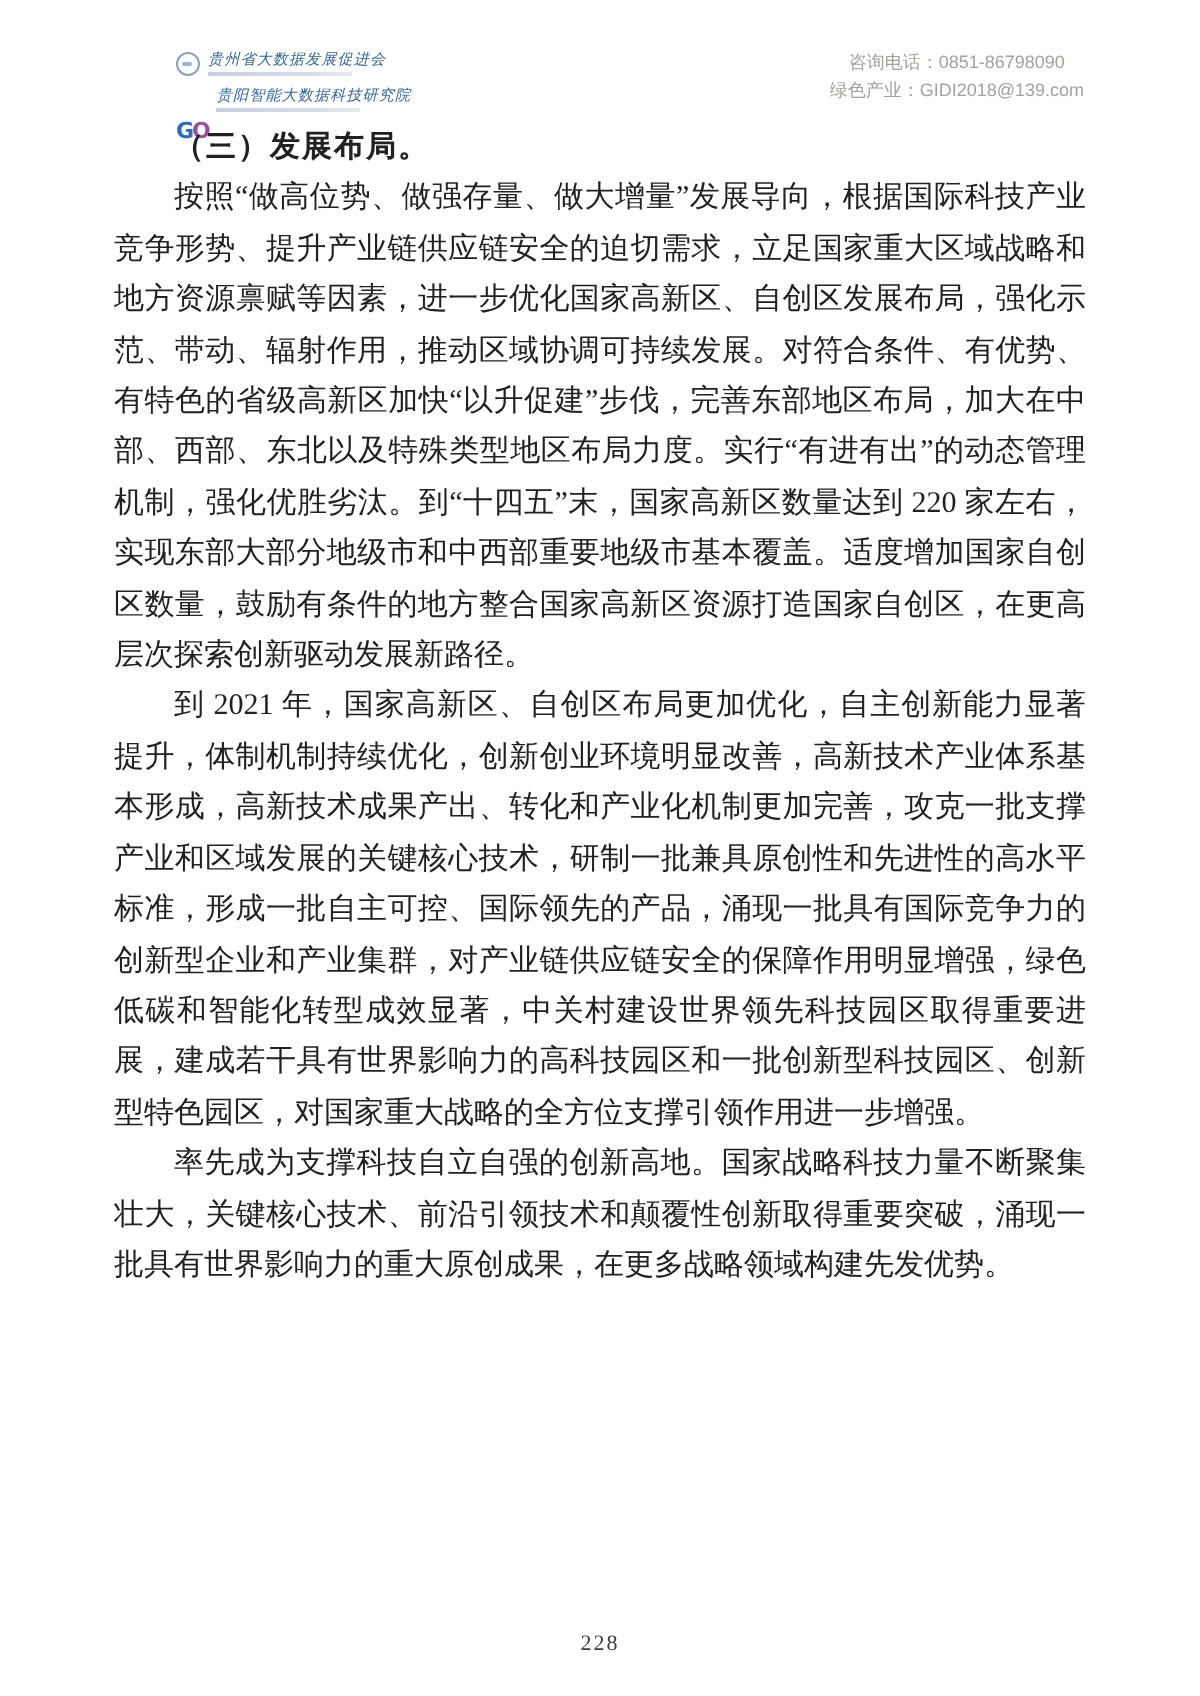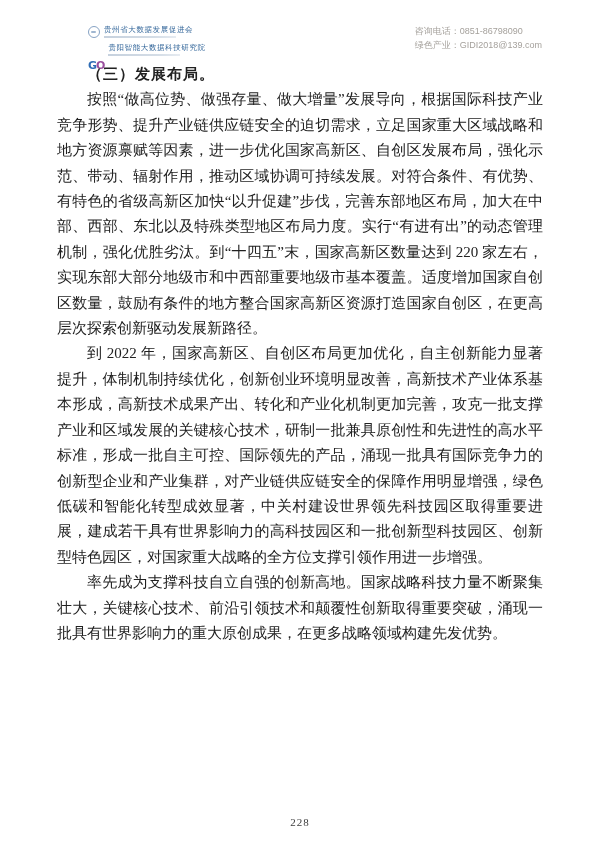--- a/index.html
+++ b/index.html
@@ -31,31 +31,31 @@
   .go-mark {
     font-family: "DejaVu Sans", sans-serif; font-weight: bold;
     font-size: 11px; line-height: 12px; letter-spacing: -1px; flex: 0 0 auto; margin-top: 32px;
   }
   .go-g { color: #2f6db5; }
   .go-o { color: #9a4f9e; }
   .logo-text-col { display: flex; flex-direction: column; }
   .logo-name {
     font-family: "Liberation Sans", sans-serif;
     font-size: 7.5px; line-height: 8px; letter-spacing: 0.6px;
-    color: #33669a; white-space: nowrap;
+    color: #33669a; white-space: nowrap; font-style: italic;
   }
   .micro-line {
     display: block; height: 2px; width: 72px; margin-top: 2px;
     background: linear-gradient(90deg, #bcc9d8 0%, #cdd7e2 70%, #e2e8ef 100%);
     opacity: 0.85;
   }
   .contact {
     font-family: "Liberation Sans", sans-serif;
     font-size: 9px; line-height: 14px; color: #a5a19c;
-    text-align: left;
+    text-align: center;
   }
 
   
   .doc-body {
     position: absolute; top: 62px; left: 57px; width: 486px;
     font-size: 15px; line-height: 25.4px; color: #212121;
     text-align: justify;
   }
   .para { margin: 0; text-indent: 2em; }
   .heading {
@@ -95,21 +95,21 @@
 
     <div class="contact">
       <div class="contact-row"><span>咨询电话：</span><span>0851-86798090</span></div>
       <div class="contact-row"><span>绿色产业：</span><span>GIDI2018@139.com</span></div>
     </div>
   </div>
 
   <div class="doc-body">
     <p class="para heading">（三）发展布局。</p>
     <p class="para">按照“做高位势、做强存量、做大增量”发展导向，根据国际科技产业竞争形势、提升产业链供应链安全的迫切需求，立足国家重大区域战略和地方资源禀赋等因素，进一步优化国家高新区、自创区发展布局，强化示范、带动、辐射作用，推动区域协调可持续发展。对符合条件、有优势、有特色的省级高新区加快“以升促建”步伐，完善东部地区布局，加大在中部、西部、东北以及特殊类型地区布局力度。实行“有进有出”的动态管理机制，强化优胜劣汰。到“十四五”末，国家高新区数量达到 220 家左右，实现东部大部分地级市和中西部重要地级市基本覆盖。适度增加国家自创区数量，鼓励有条件的地方整合国家高新区资源打造国家自创区，在更高层次探索创新驱动发展新路径。</p>
-    <p class="para">到 2022 年，国家高新区、自创区布局更加优化，自主创新能力显著提升，体制机制持续优化，创新创业环境明显改善，高新技术产业体系基本形成，高新技术成果产出、转化和产业化机制更加完善，攻克一批支撑产业和区域发展的关键核心技术，研制一批兼具原创性和先进性的高水平标准，形成一批自主可控、国际领先的产品，涌现一批具有国际竞争力的创新型企业和产业集群，对产业链供应链安全的保障作用明显增强，绿色低碳和智能化转型成效显著，中关村建设世界领先科技园区取得重要进展，建成若干具有世界影响力的高科技园区和一批创新型科技园区、创新型特色园区，对国家重大战略的全方位支撑引领作用进一步增强。</p>
+    <p class="para">到 2021 年，国家高新区、自创区布局更加优化，自主创新能力显著提升，体制机制持续优化，创新创业环境明显改善，高新技术产业体系基本形成，高新技术成果产出、转化和产业化机制更加完善，攻克一批支撑产业和区域发展的关键核心技术，研制一批兼具原创性和先进性的高水平标准，形成一批自主可控、国际领先的产品，涌现一批具有国际竞争力的创新型企业和产业集群，对产业链供应链安全的保障作用明显增强，绿色低碳和智能化转型成效显著，中关村建设世界领先科技园区取得重要进展，建成若干具有世界影响力的高科技园区和一批创新型科技园区、创新型特色园区，对国家重大战略的全方位支撑引领作用进一步增强。</p>
     <p class="para">率先成为支撑科技自立自强的创新高地。国家战略科技力量不断聚集壮大，关键核心技术、前沿引领技术和颠覆性创新取得重要突破，涌现一批具有世界影响力的重大原创成果，在更多战略领域构建先发优势。</p>
   </div>
 
   <div class="footer">
     <span>228</span>
   </div>
 
 </div>
 
 </body></html>

